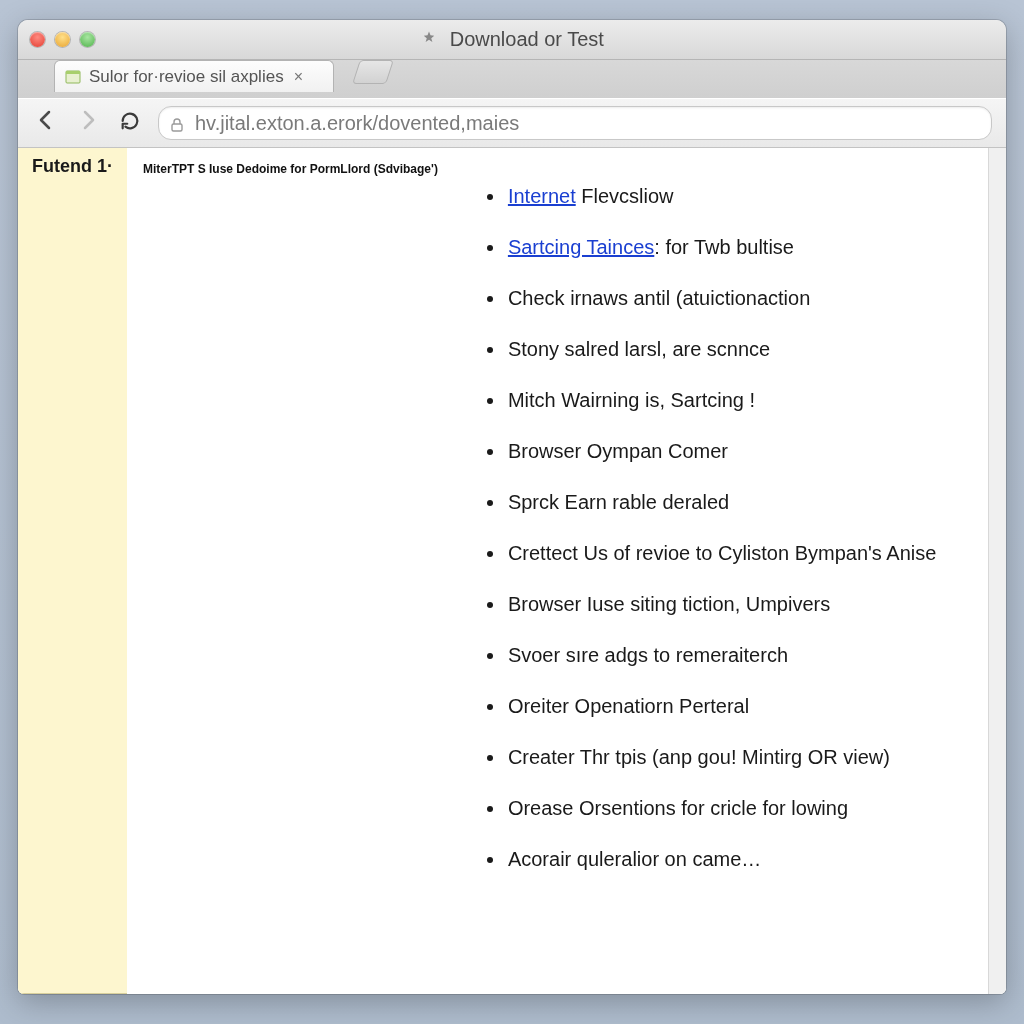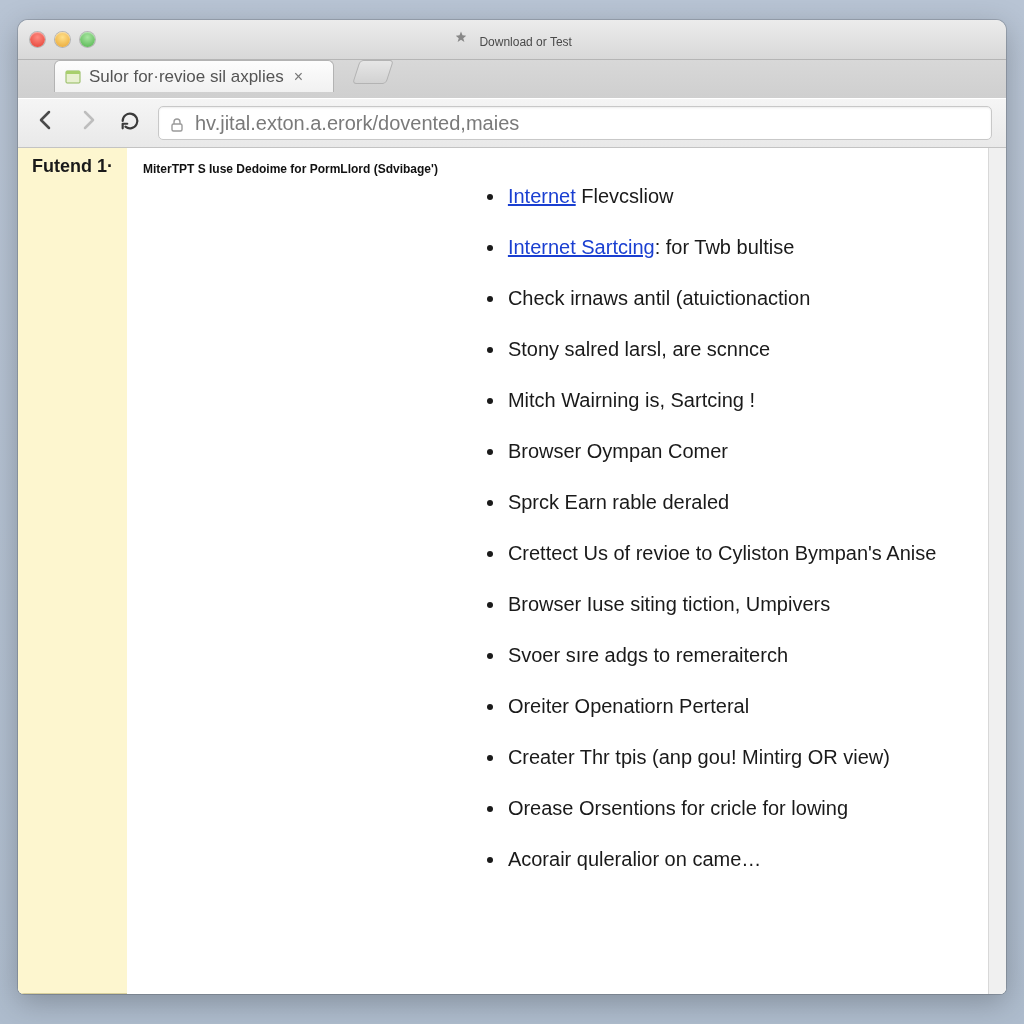--- a/index.html
+++ b/index.html
@@ -40,21 +40,21 @@
     width: 15px; height: 15px; border-radius: 50%;
     box-shadow: inset 0 1px 1px rgba(255,255,255,0.4), 0 0 0 1px rgba(0,0,0,0.2);
   }
   .light.red { background: radial-gradient(circle at 50% 35%, #ff8a80, #e33e32); }
   .light.yellow { background: radial-gradient(circle at 50% 35%, #ffe08a, #e8a330); }
   .light.green { background: radial-gradient(circle at 50% 35%, #a8e6a1, #4fb24a); }
   .window-title {
     position: absolute;
     left: 0; right: 0;
     text-align: center;
-    font-size: 12px;
+    font-size: 20px;
     color: #4a4a4a;
     font-weight: 500;
     pointer-events: none;
   }
   .win-icon {
     display: inline-block;
     width: 18px; height: 18px;
     vertical-align: -2px;
     margin-right: 6px;
   }
@@ -117,21 +117,21 @@
     text-align: center;
     cursor: pointer;
   }
   .navbtn.disabled { color: #b8b8b8; }
   .reload svg { width: 22px; height: 22px; }
   .urlbar {
     flex: 1;
     height: 34px;
     background: #fff;
     border: 1px solid #c8c8c8;
-    border-radius: 5px;
+    border-radius: 13px;
     display: flex;
     align-items: center;
     padding: 0 10px;
     color: #7a7a7a;
     font-size: 20px;
     box-shadow: inset 0 1px 2px rgba(0,0,0,0.08);
   }
   .urlbar .lock {
     width: 16px; height: 16px; margin-right: 10px;
     flex-shrink: 0;
@@ -244,21 +244,21 @@
   <div class="content-wrap">
     <div class="content">
       <div class="yellow-banner">
         <span>Futend 1·</span>
       </div>
       <div class="page-heading">
         <span>MiterTPT S Iuse Dedoime for PormLlord (Sdvibage')</span>
       </div>
       <ul class="feature-list" id="feature-list">
           <li><a class="lnk" href="#">Internet</a><span> Flevcsliow</span></li>
-          <li><a class="lnk" href="#">Internet Sartcing</a><span>: for Twb bultise</span></li>
+          <li><a class="lnk" href="#">Sartcing Tainces</a><span>: for Twb bultise</span></li>
           <li>Check irnaws antil (atuictionaction</li>
           <li>Stony salred larsl, are scnnce</li>
           <li>Mitch Wairning is, Sartcing !</li>
           <li>Browser Oympan Comer</li>
           <li>Sprck Earn rable deraled</li>
           <li>Crettect Us of revioe to Cyliston Bympan's Anise</li>
           <li>Browser Iuse siting tiction, Umpivers</li>
           <li>Svoer sıre adgs to remeraiterch</li>
           <li>Oreiter Openatiorn Perteral</li>
           <li>Creater Thr tpis (anp gou! Mintirg OR view)</li>

